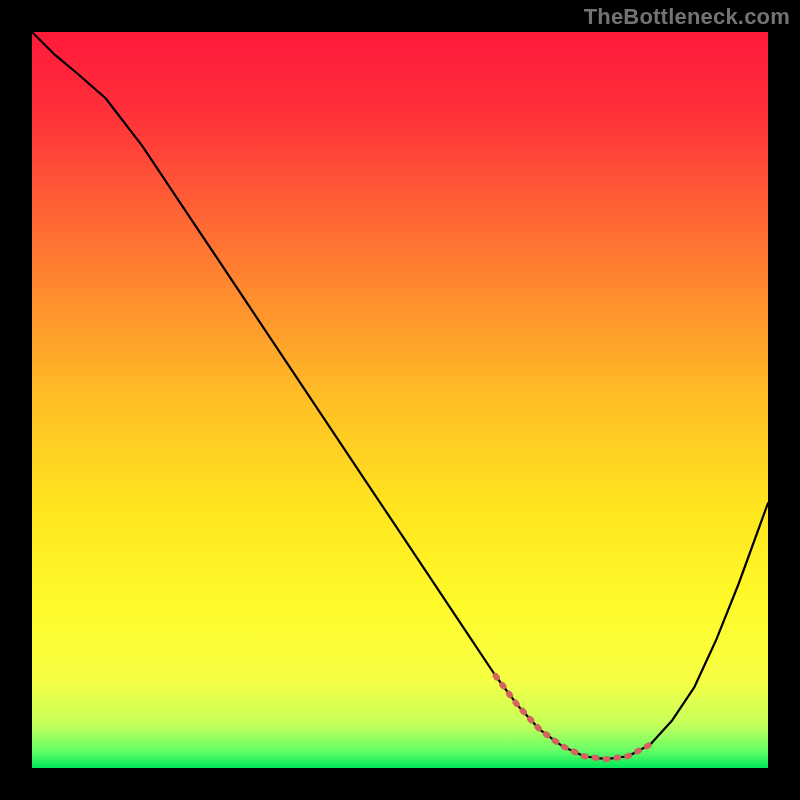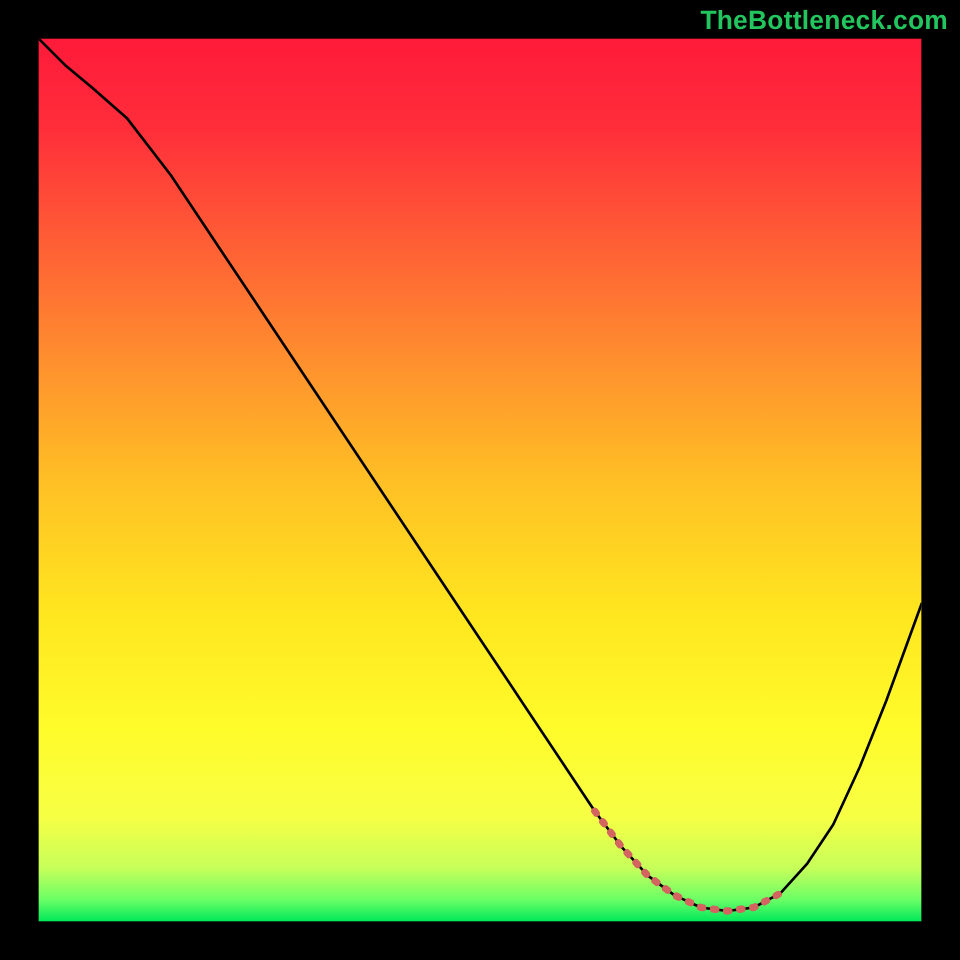--- a/index.html
+++ b/index.html
@@ -5,21 +5,21 @@
   * { margin: 0; padding: 0; box-sizing: border-box; }
   html, body { width: 800px; height: 800px; overflow: hidden; background: #000; }
   .wrapper { position: relative; width: 800px; height: 800px; background: #000; }
   .watermark {
     position: absolute;
     top: 4px;
     right: 10px;
     font-family: Arial, Helvetica, sans-serif;
     font-size: 22px;
     font-weight: bold;
-    color: #22c55e;
+    color: #737373;
     letter-spacing: 0.2px;
     z-index: 10;
   }
   .plot {
     position: absolute;
     left: 32px;
     top: 32px;
     width: 736px;
     height: 736px;
   }

